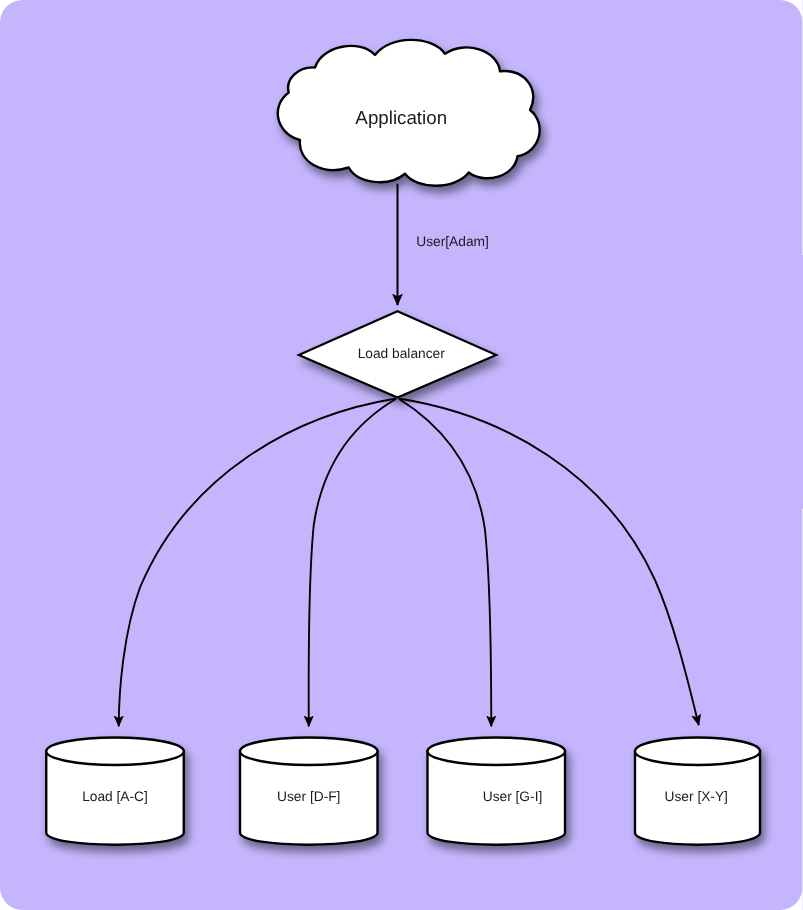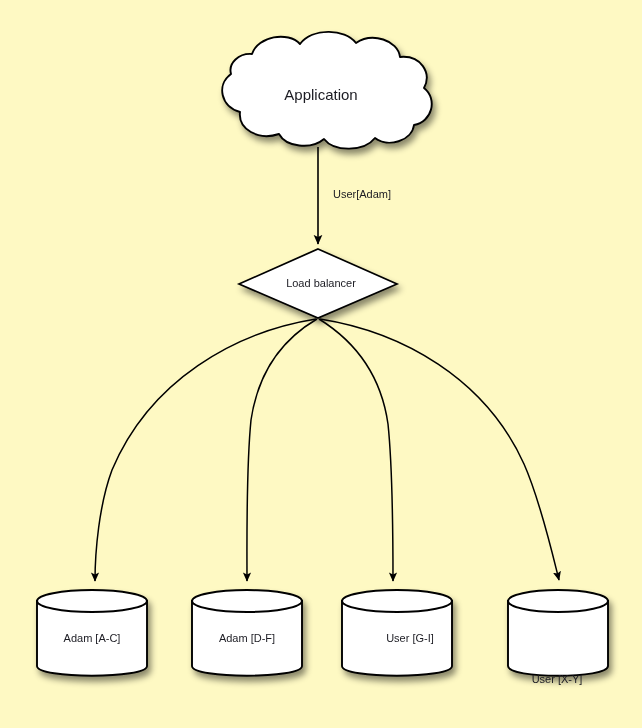--- a/index.html
+++ b/index.html
@@ -11,21 +11,22 @@
   body {
     width: 642px;
     height: 728px;
     font-family: "Liberation Sans", sans-serif;
     overflow: hidden;
   }
   #diagram-canvas {
     position: relative;
     width: 642px;
     height: 728px;
-    background: #fef9c3;
+    background: #c4b5fd;
+    border-radius: 18px;
   }
   #diagram-svg {
     position: absolute;
     top: 0;
     left: 0;
     width: 642px;
     height: 728px;
   }
   .node-label {
     position: absolute;
@@ -56,21 +57,21 @@
     width: 180px;
   }
   .label-db {
     font-size: 11px;
     top: 632px;
     width: 120px;
   }
   .label-db-0 { left: 32px; }
   .label-db-1 { left: 187px; }
   .label-db-2 { left: 350px; }
-  .label-db-3 { left: 497px; margin-top: 41px; }
+  .label-db-3 { left: 497px; }
 </style>
 </head>
 <body>
 
 <div id="diagram-canvas">
 
   <svg id="diagram-svg" viewBox="0 0 642 728" xmlns="http://www.w3.org/2000/svg">
     <defs>
       <filter id="soft-shadow" x="-30%" y="-30%" width="170%" height="180%">
         <feDropShadow dx="3" dy="5" stdDeviation="3.2" flood-color="#000000" flood-opacity="0.45"></feDropShadow>
@@ -137,21 +138,21 @@
       </g>
     </g>
   </svg>
 
   <div class="node-label label-cloud">Application</div>
 
   <div class="node-label label-edge">User[Adam]</div>
 
   <div class="node-label label-diamond">Load balancer</div>
 
-  <div class="node-label label-db label-db-0">Adam [A-C]</div>
+  <div class="node-label label-db label-db-0">Load [A-C]</div>
 
-  <div class="node-label label-db label-db-1">Adam [D-F]</div>
+  <div class="node-label label-db label-db-1">User [D-F]</div>
 
   <div class="node-label label-db label-db-2">User [G-I]</div>
 
   <div class="node-label label-db label-db-3">User [X-Y]</div>
 
 </div>
 
 </body></html>

